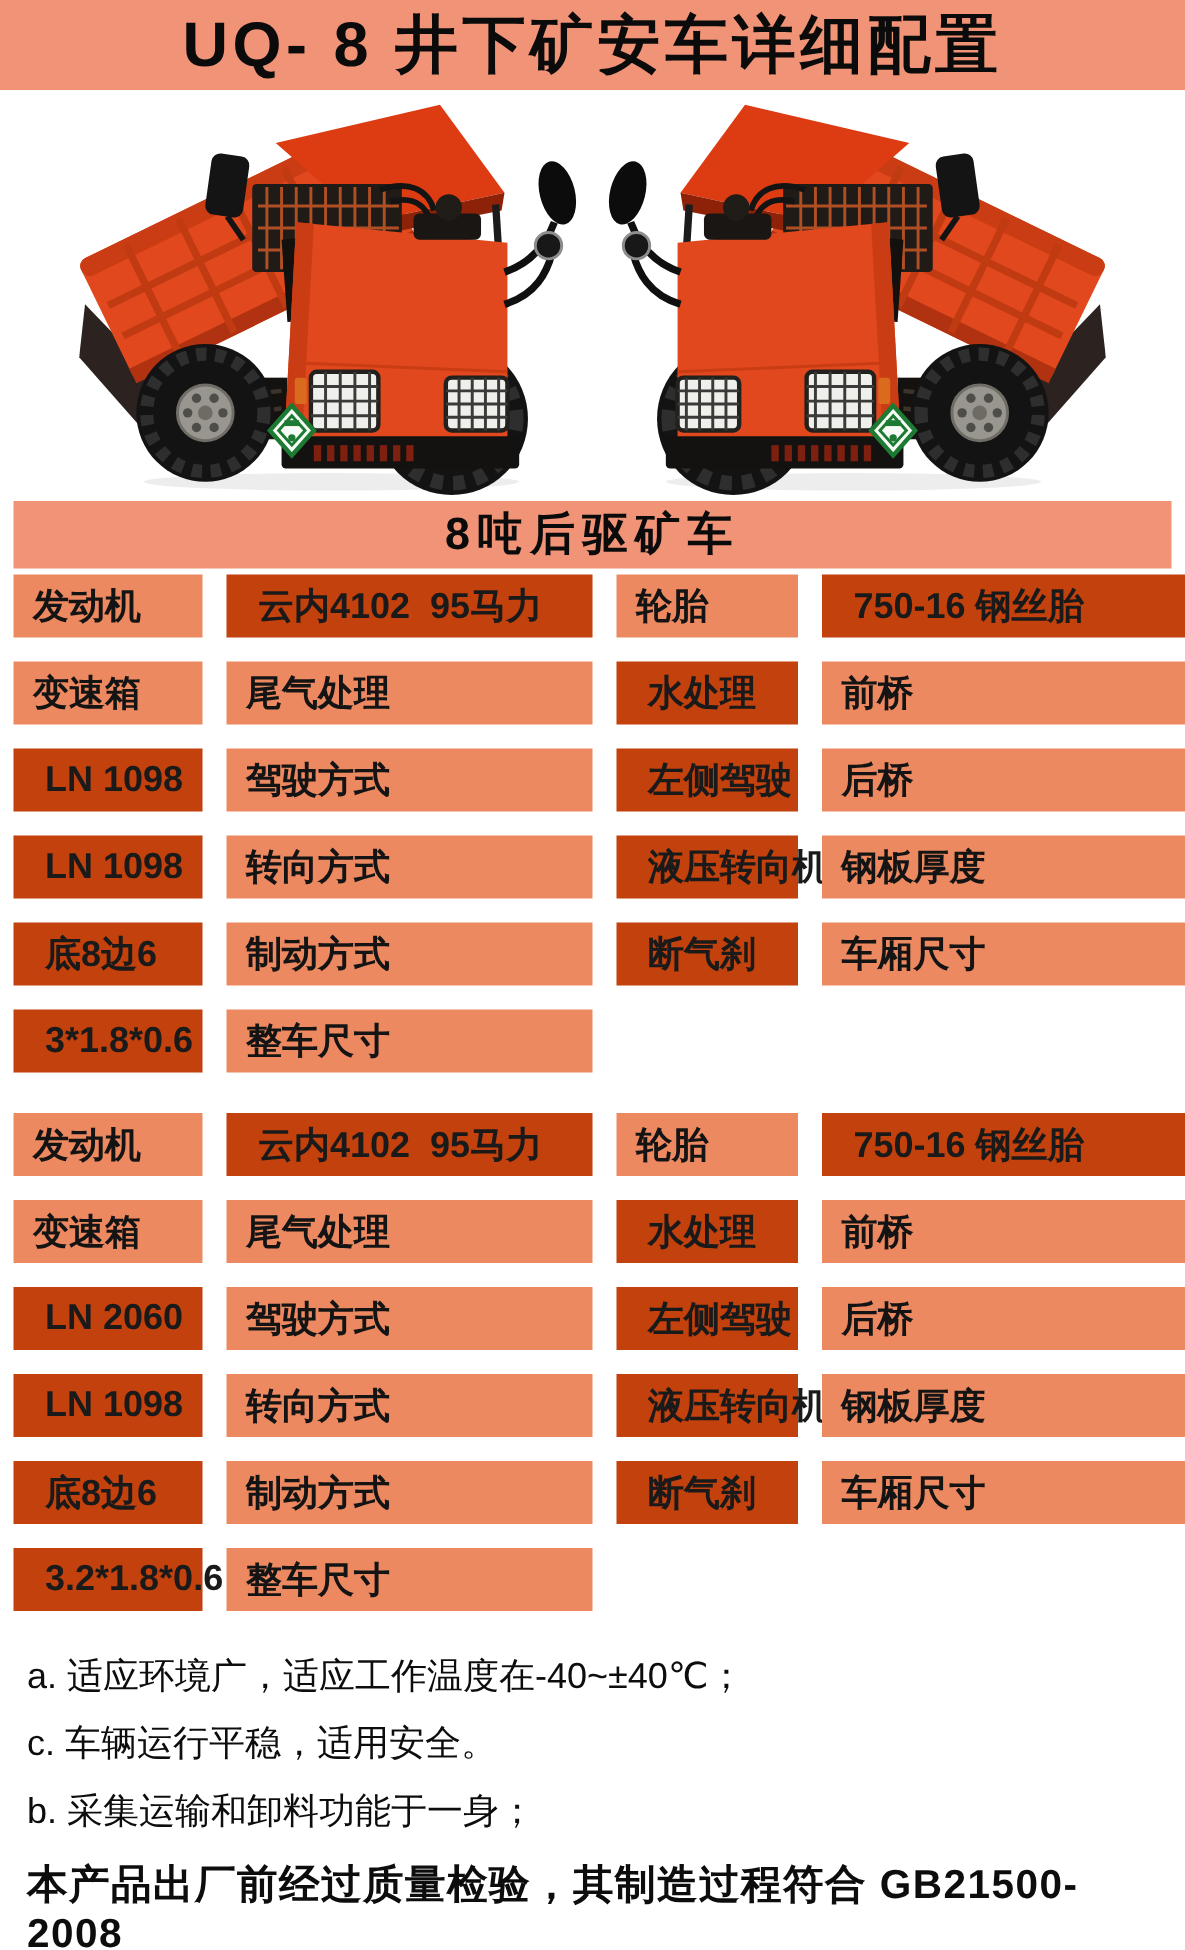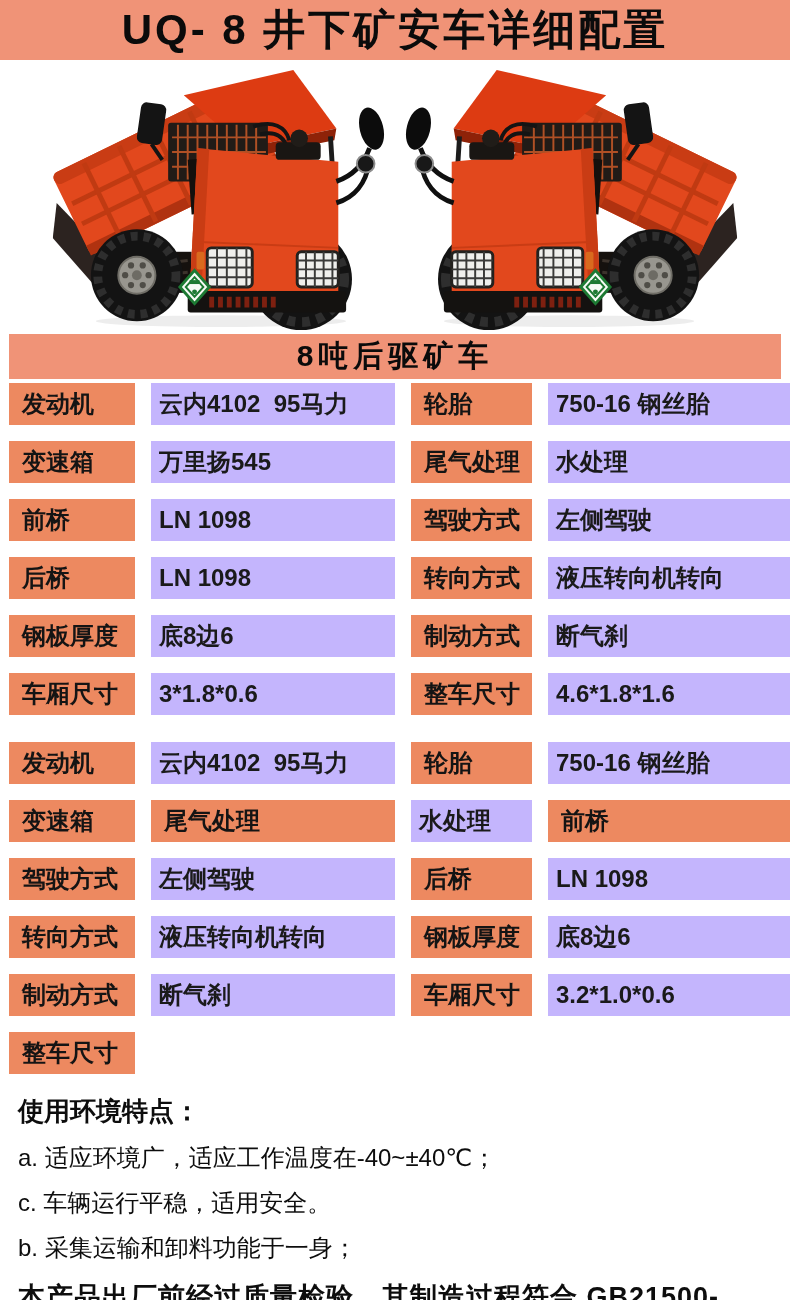--- a/index.html
+++ b/index.html
@@ -37,21 +37,21 @@
     display:grid;
     grid-template-columns:126px 244px 121px 253px;
     grid-auto-rows:42px;
     column-gap:9px; row-gap:6px;gap:16px;
   }
   .cell { display:flex; align-items:center; white-space:pre; }
   .cell.label {
     background:#ED8960; font-weight:bold; font-size:24px; padding-left:13px; color:#141414;
   }
   .cell.value {
-    background:#c4b5fd; font-weight:bold; font-size:24px; padding-left:8px; color:#1a1a1a;
+    background:#c2410c; font-weight:bold; font-size:24px; padding-left:21px; color:#1a1a1a;
   }
   
   .notes { padding:14px 18px 0; }
   .notes .feat-title { font-size:26px; font-weight:bold; margin:6px 0 4px; }
   .notes .feature { font-size:24px; font-weight:normal; margin:13px 0; }
   .notes .cert { font-size:27px; font-weight:bold; margin:15px 0; letter-spacing:1px; }
 </style>
 </head>
 <body>
 
@@ -189,21 +189,20 @@
 
 <section class="spec-table">
   <div class="table-title">8吨后驱矿车</div>
   <div class="grid">
     <div class="cell label">发动机</div>
     <div class="cell value">云内4102  95马力</div>
     <div class="cell label">轮胎</div>
     <div class="cell value">750-16 钢丝胎</div>
 
     <div class="cell label">变速箱</div>
-    <div class="cell value">万里扬545</div>
     <div class="cell label">尾气处理</div>
     <div class="cell value">水处理</div>
 
     <div class="cell label">前桥</div>
     <div class="cell value">LN 1098</div>
     <div class="cell label">驾驶方式</div>
     <div class="cell value">左侧驾驶</div>
 
     <div class="cell label">后桥</div>
     <div class="cell value">LN 1098</div>
@@ -211,55 +210,54 @@
     <div class="cell value">液压转向机转向</div>
 
     <div class="cell label">钢板厚度</div>
     <div class="cell value">底8边6</div>
     <div class="cell label">制动方式</div>
     <div class="cell value">断气刹</div>
 
     <div class="cell label">车厢尺寸</div>
     <div class="cell value">3*1.8*0.6</div>
     <div class="cell label">整车尺寸</div>
-    <div class="cell value">4.6*1.8*1.6</div>
   </div>
 </section>
 
 <section class="spec-table second">
   <div class="grid">
     <div class="cell label">发动机</div>
     <div class="cell value">云内4102  95马力</div>
     <div class="cell label">轮胎</div>
     <div class="cell value">750-16 钢丝胎</div>
 
     <div class="cell label">变速箱</div>
     <div class="cell label">尾气处理</div>
     <div class="cell value">水处理</div>
 
     <div class="cell label">前桥</div>
+    <div class="cell value">LN 2060</div>
     <div class="cell label">驾驶方式</div>
     <div class="cell value">左侧驾驶</div>
 
     <div class="cell label">后桥</div>
     <div class="cell value">LN 1098</div>
     <div class="cell label">转向方式</div>
     <div class="cell value">液压转向机转向</div>
 
     <div class="cell label">钢板厚度</div>
     <div class="cell value">底8边6</div>
     <div class="cell label">制动方式</div>
     <div class="cell value">断气刹</div>
 
     <div class="cell label">车厢尺寸</div>
-    <div class="cell value">3.2*1.0*0.6</div>
+    <div class="cell value">3.2*1.8*0.6</div>
     <div class="cell label">整车尺寸</div>
   </div>
 </section>
 
 <section class="notes">
-  <p class="feat-title">使用环境特点：</p>
   <p class="feature">a. 适应环境广，适应工作温度在-40~±40℃；</p>
   <p class="feature">c. 车辆运行平稳，适用安全。</p>
   <p class="feature">b. 采集运输和卸料功能于一身；</p>
   <p class="cert">本产品出厂前经过质量检验，其制造过程符合 GB21500-2008</p>
 
 </section>
 
 </body></html>

